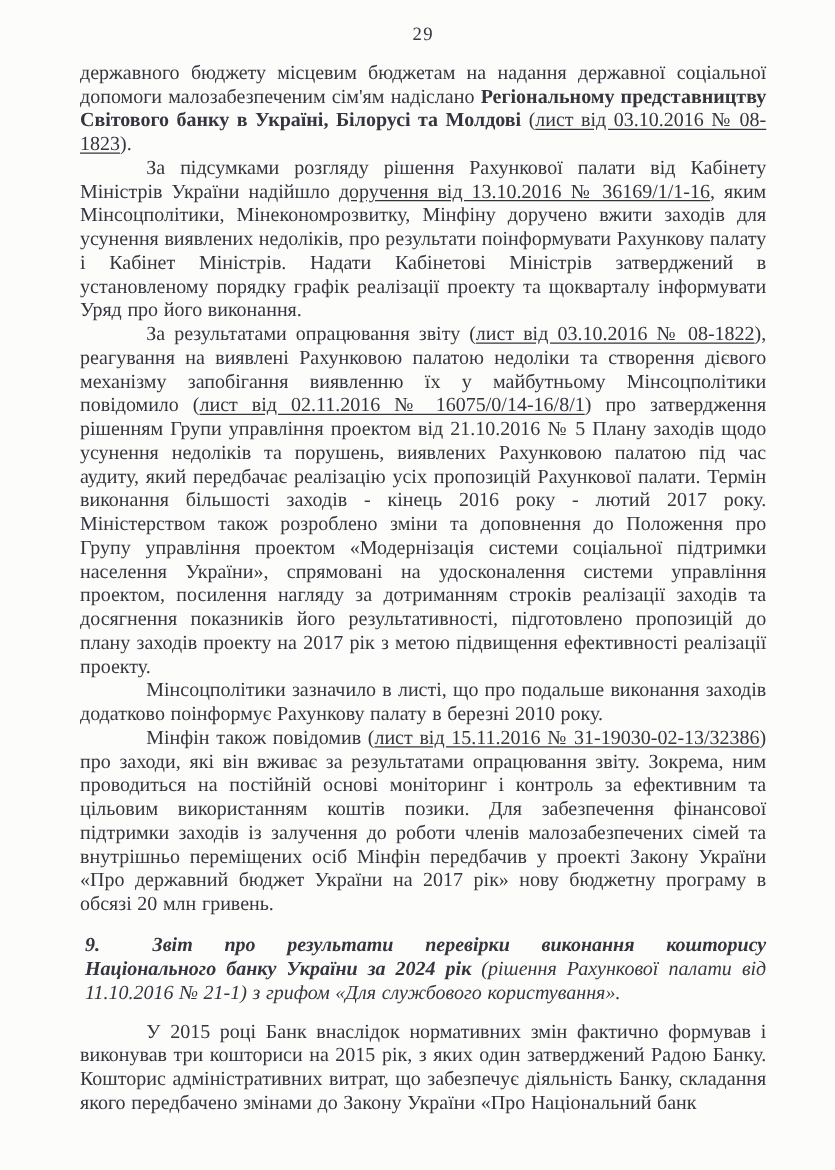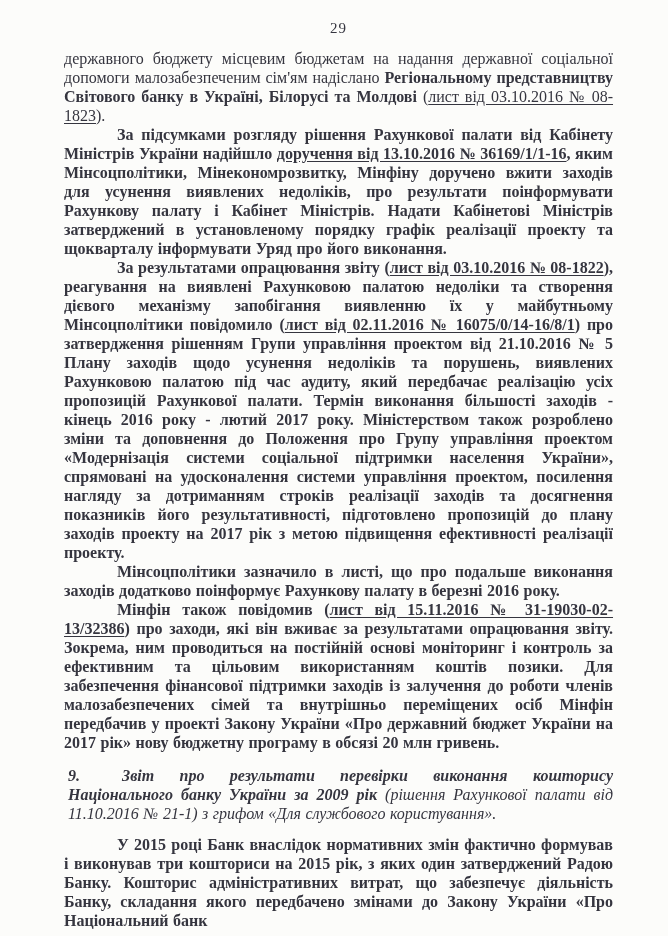--- a/index.html
+++ b/index.html
@@ -32,21 +32,20 @@
   }
   .content p{
     margin:0;
     font-size:16px;
     line-height:19px;
     text-align:justify;
     word-spacing:0.5px;
   }
   .content p.indent{
     text-indent:53px;
-    font-weight:bold;
   }
   .content p.heading{
     margin:14px 0 12px 0;
     padding-left:4px;
     text-indent:0;
   }
   .run.b{font-weight:bold;}
   .run.i{font-style:italic;}
   .run.u{text-decoration:underline;text-underline-offset:2px;}
   .h-num{
@@ -60,18 +59,18 @@
 </style>
 </head>
 <body>
 
 <div class="page">
   <div class="page-number">29</div>
   <div class="content">
       <p class="body"><span class="run">державного бюджету місцевим бюджетам на надання державної соціальної допомоги малозабезпеченим сім'ям надіслано </span><span class="run b">Регіональному представництву Світового банку в Україні, Білорусі та Молдові</span><span class="run"> (</span><span class="run u">лист від 03.10.2016 № 08-1823</span><span class="run">).</span></p>
       <p class="body indent"><span class="run">За підсумками розгляду рішення Рахункової палати від Кабінету Міністрів України надійшло </span><span class="run u">доручення від 13.10.2016 № 36169/1/1-16</span><span class="run">, яким Мінсоцполітики, Мінекономрозвитку, Мінфіну доручено вжити заходів для усунення виявлених недоліків, про результати поінформувати Рахункову палату і Кабінет Міністрів. Надати Кабінетові Міністрів затверджений в установленому порядку графік реалізації проекту та щокварталу інформувати Уряд про його виконання.</span></p>
       <p class="body indent"><span class="run">За результатами опрацювання звіту (</span><span class="run u">лист від 03.10.2016 № 08-1822</span><span class="run">), реагування на виявлені Рахунковою палатою недоліки та створення дієвого механізму запобігання виявленню їх у майбутньому Мінсоцполітики повідомило (</span><span class="run u">лист від 02.11.2016 № 16075/0/14-16/8/1</span><span class="run">) про затвердження рішенням Групи управління проектом від 21.10.2016 № 5 Плану заходів щодо усунення недоліків та порушень, виявлених Рахунковою палатою під час аудиту, який передбачає реалізацію усіх пропозицій Рахункової палати. Термін виконання більшості заходів - кінець 2016 року - лютий 2017 року. Міністерством також розроблено зміни та доповнення до Положення про Групу управління проектом «Модернізація системи соціальної підтримки населення України», спрямовані на удосконалення системи управління проектом, посилення нагляду за дотриманням строків реалізації заходів та досягнення показників його результативності, підготовлено пропозицій до плану заходів проекту на 2017 рік з метою підвищення ефективності реалізації проекту.</span></p>
-      <p class="body indent"><span class="run">Мінсоцполітики зазначило в листі, що про подальше виконання заходів додатково поінформує Рахункову палату в березні 2016 року.</span></p>
+      <p class="body indent"><span class="run">Мінсоцполітики зазначило в листі, що про подальше виконання заходів додатково поінформує Рахункову палату в березні 2010 року.</span></p>
       <p class="body indent"><span class="run">Мінфін також повідомив (</span><span class="run u">лист від 15.11.2016 № 31-19030-02-13/32386</span><span class="run">) про заходи, які він вживає за результатами опрацювання звіту. Зокрема, ним проводиться на постійній основі моніторинг і контроль за ефективним та цільовим використанням коштів позики. Для забезпечення фінансової підтримки заходів із залучення до роботи членів малозабезпечених сімей та внутрішньо переміщених осіб Мінфін передбачив у проекті Закону України «Про державний бюджет України на 2017 рік» нову бюджетну програму в обсязі 20 млн гривень.</span></p>
-      <p class="heading"><span class="h-num">9.</span><span class="h-tab"></span><span class="run b i">Звіт про результати перевірки виконання кошторису Національного банку України за 2009 рік </span><span class="run i">(рішення Рахункової палати від 11.10.2016 № 21-1) з грифом «Для службового користування».</span></p>
+      <p class="heading"><span class="h-num">9.</span><span class="h-tab"></span><span class="run b i">Звіт про результати перевірки виконання кошторису Національного банку України за 2024 рік </span><span class="run i">(рішення Рахункової палати від 11.10.2016 № 21-1) з грифом «Для службового користування».</span></p>
       <p class="body indent"><span class="run">У 2015 році Банк внаслідок нормативних змін фактично формував і виконував три кошториси на 2015 рік, з яких один затверджений Радою Банку. Кошторис адміністративних витрат, що забезпечує діяльність Банку, складання якого передбачено змінами до Закону України «Про Національний банк</span></p>
     </div>
 </div>
 
 </body></html>

